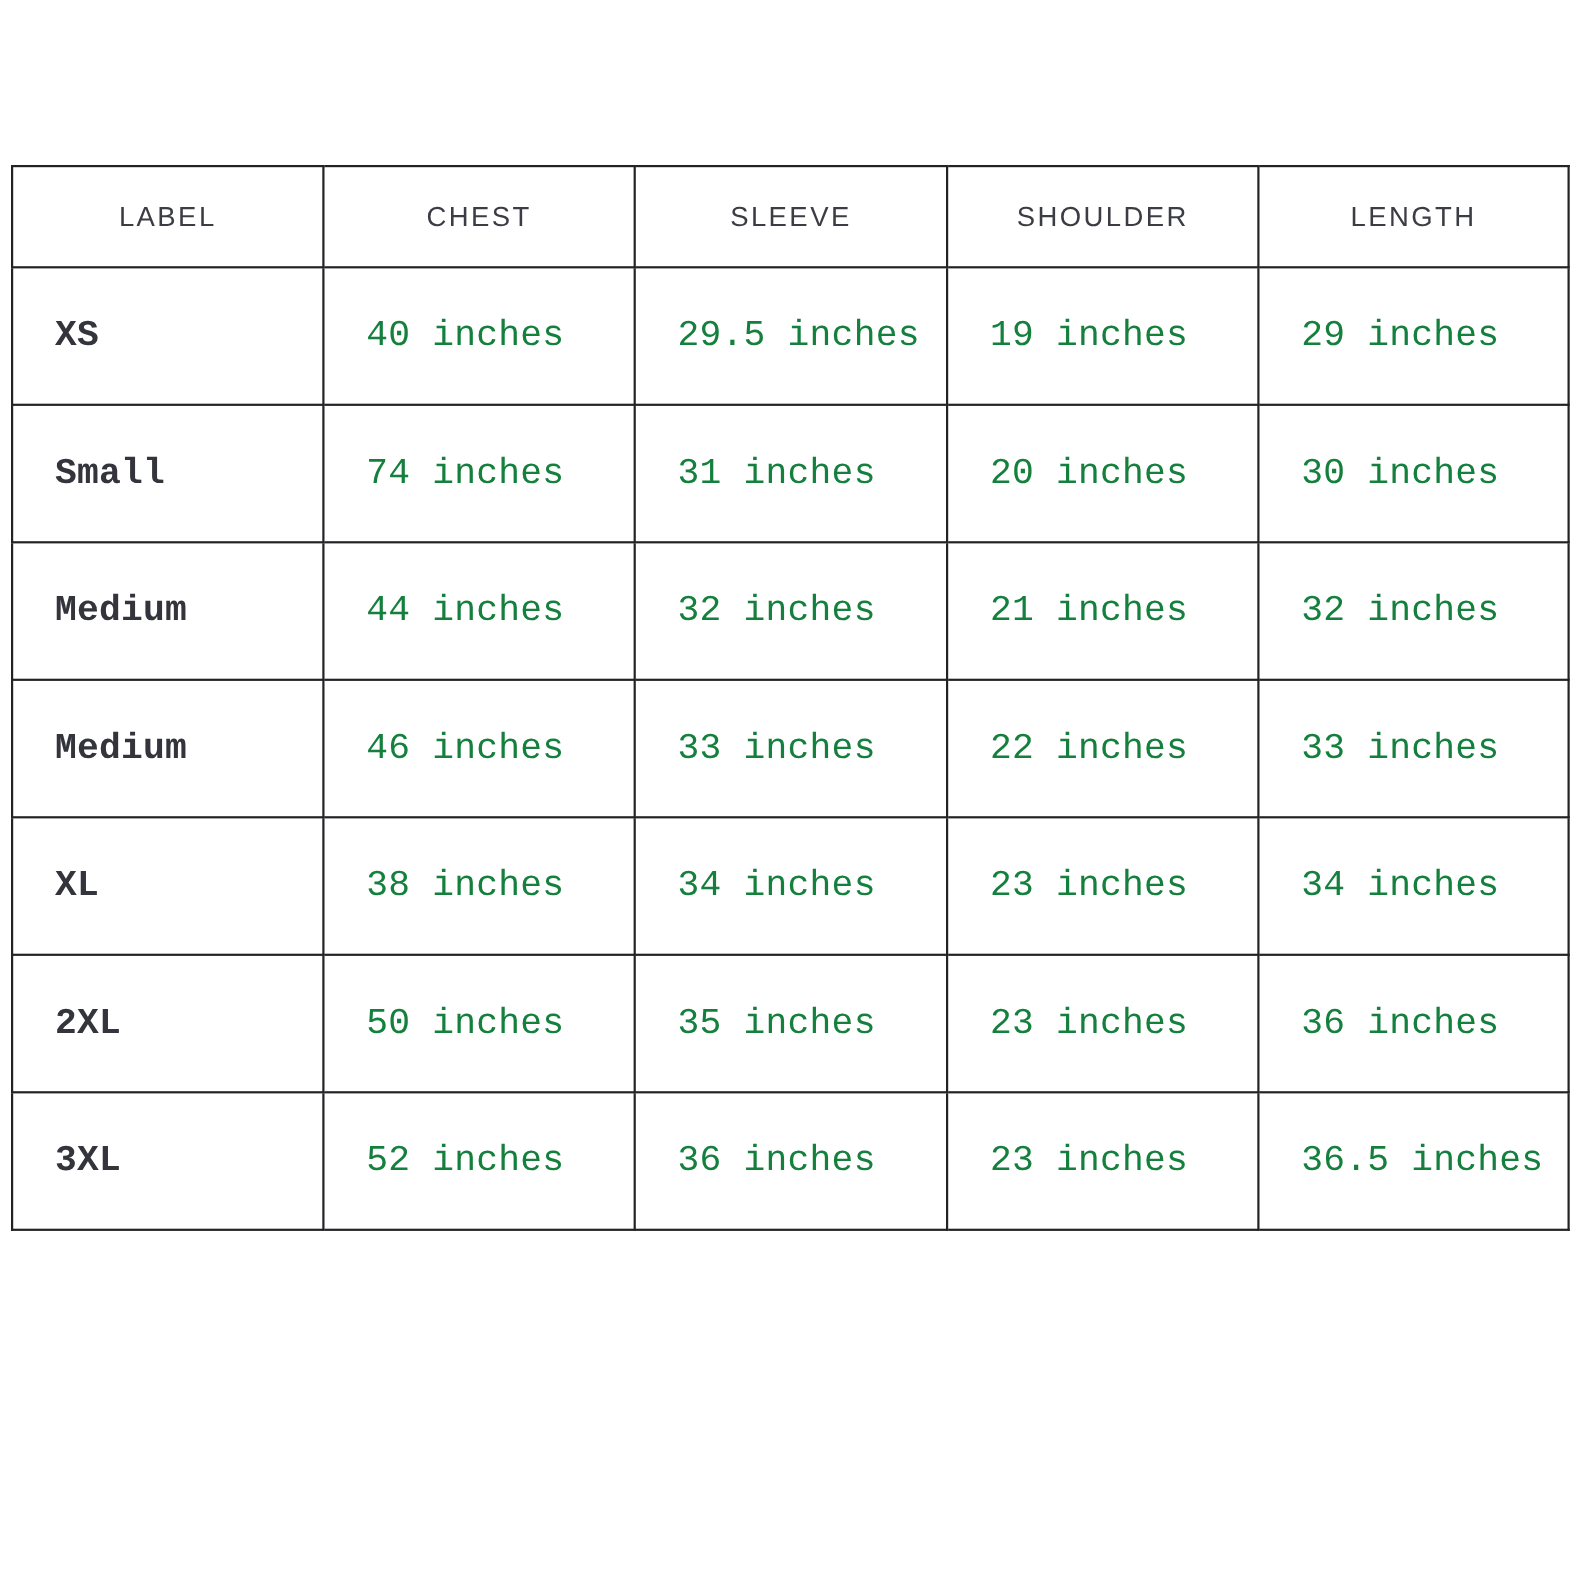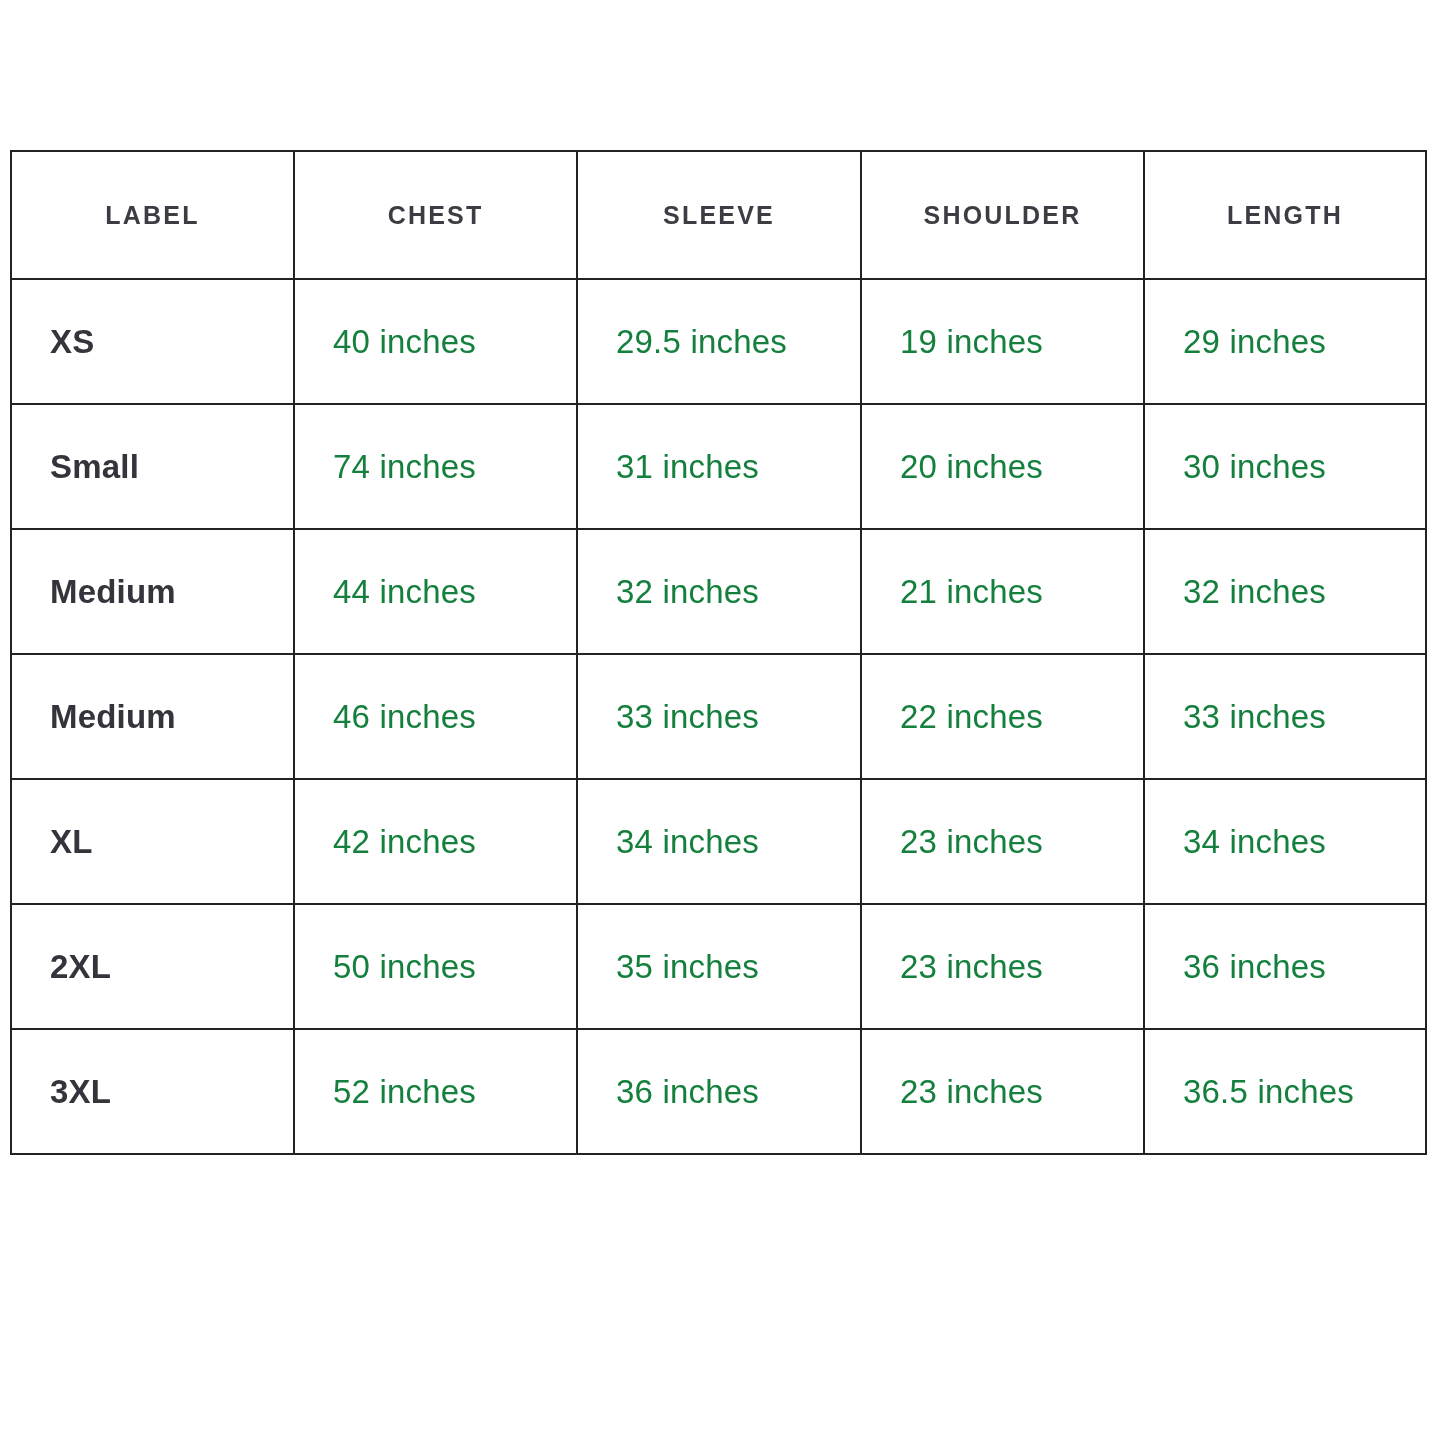--- a/index.html
+++ b/index.html
@@ -36,32 +36,33 @@
   }
 
   
   col.c-label    { width: 283px; }
   col.c-chest    { width: 283px; }
   col.c-sleeve   { width: 284px; }
   col.c-shoulder { width: 283px; }
   col.c-length   { width: 282px; }
 
   thead th {
-    height: 128px;
+    height: 92px;
     text-align: center;
     font-size: 25px;
-    font-weight: bold;
+    font-weight: normal;
     letter-spacing: 2.2px;
     color: #3c3c44;
     text-transform: uppercase;
     padding: 0 8px;
   }
 
   tbody tr {
     height: 125px;
+    font-family: Liberation Mono, monospace;
   }
 
   td.cell-label {
     text-align: left;
     padding-left: 38px;
     font-size: 33px;
     font-weight: bold;
     color: #34343c;
     letter-spacing: 0.2px;
   }
@@ -120,21 +121,21 @@
       </tr>
       <tr>
         <td class="cell-label">Medium</td>
         <td class="cell-value">46 inches</td>
         <td class="cell-value">33 inches</td>
         <td class="cell-value">22 inches</td>
         <td class="cell-value">33 inches</td>
       </tr>
       <tr>
         <td class="cell-label">XL</td>
-        <td class="cell-value">42 inches</td>
+        <td class="cell-value">38 inches</td>
         <td class="cell-value">34 inches</td>
         <td class="cell-value">23 inches</td>
         <td class="cell-value">34 inches</td>
       </tr>
       <tr>
         <td class="cell-label">2XL</td>
         <td class="cell-value">50 inches</td>
         <td class="cell-value">35 inches</td>
         <td class="cell-value">23 inches</td>
         <td class="cell-value">36 inches</td>

